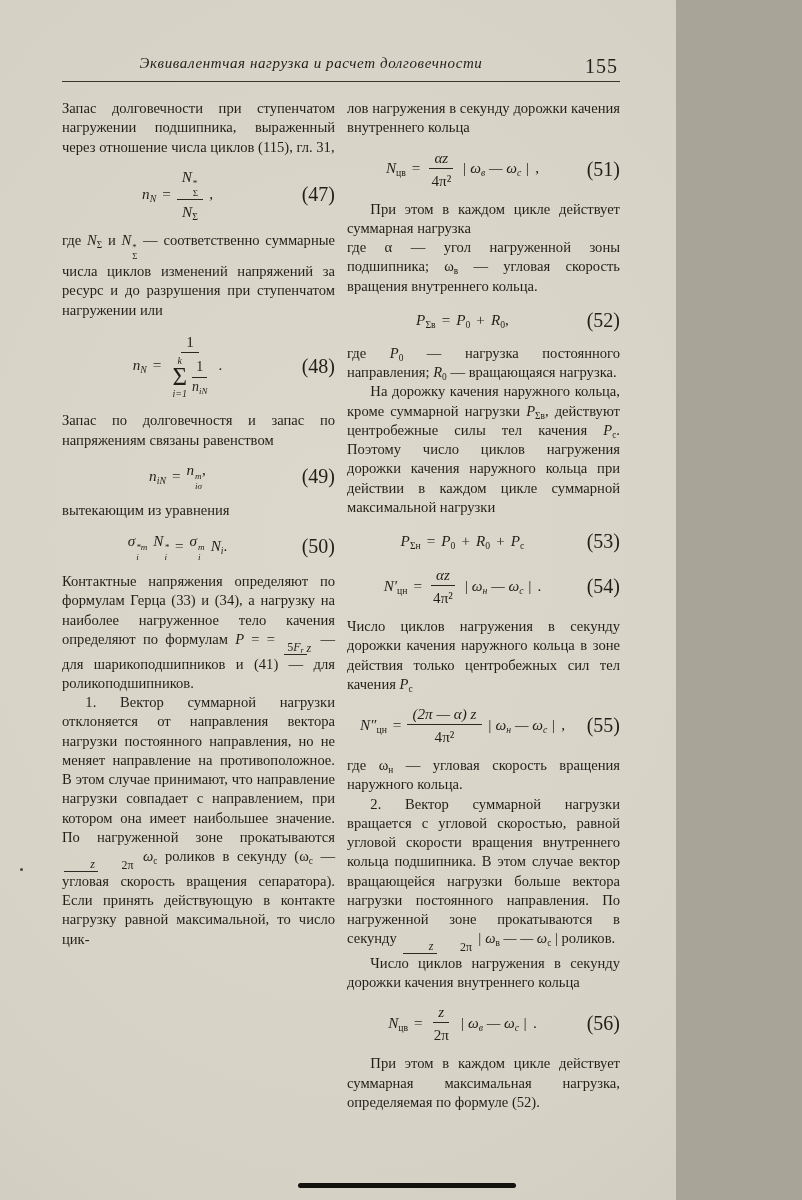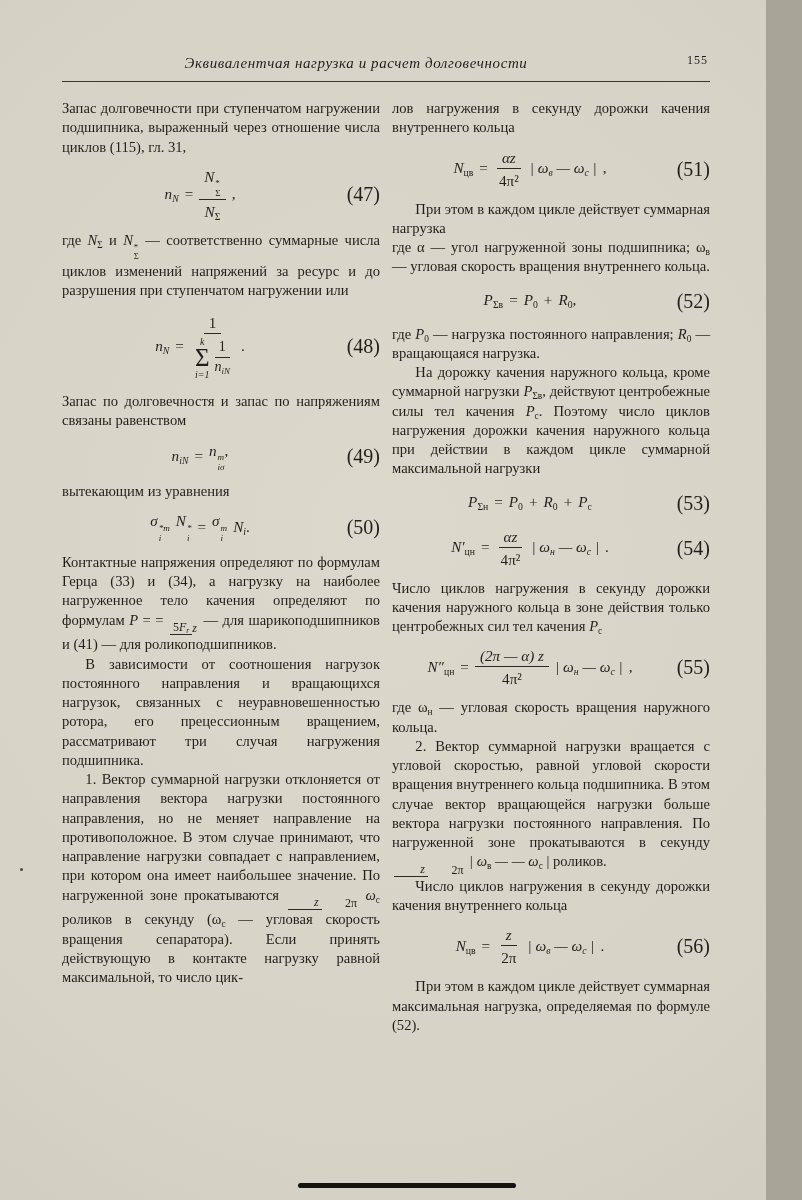--- a/index.html
+++ b/index.html
@@ -1,23 +1,23 @@
 <!DOCTYPE html>
 <html><head>
 <meta charset="utf-8">
 <style>
   * { margin:0; padding:0; box-sizing:border-box; }
   body { background:#a8a498; font-family:"Liberation Serif", serif; }
-  .page { position:relative; width:766px; height:1200px; overflow:hidden; color:#221f1a;
+  .page { position:relative; width:676px; height:1200px; overflow:hidden; color:#221f1a;
     background: radial-gradient(ellipse 130% 95% at 50% 45%, #dcd8cb 0%, #d6d2c5 55%, #c8c4b7 100%);
     font-size:14.6px; line-height:1.32; }
   .inner { position:absolute; left:62px; right:56px; top:54px; }
   .running-head { position:relative; height:24px; font-size:15px; }
   .head-title { position:absolute; left:0; right:60px; text-align:center; font-style:italic; letter-spacing:0.6px; }
-  .head-page { position:absolute; right:2px; top:-1px; font-size:12px; letter-spacing:1px; }
+  .head-page { position:absolute; right:2px; top:-1px; font-size:20px; letter-spacing:1px; }
   .rule { border-bottom:1.5px solid #39352d; margin-top:3px; margin-bottom:17px; }
   .columns { display:flex; gap:12px; }
   .col { width:330px; text-align:justify; }
   p.para { margin:0; }
   p.ind { text-indent:1.6em; }
   .mi { font-style:italic; }
   sub, sup { line-height:0; font-size:0.64em; }
   sub { vertical-align:-0.32em; }
   .stk { display:inline-flex; flex-direction:column; align-items:flex-start; font-size:0.6em; line-height:1.1; vertical-align:-0.5em; margin-left:1px; }
   .formula { position:relative; display:flex; align-items:center; justify-content:center; margin:10px 0; min-height:28px; padding-right:42px; font-size:15.2px; }
@@ -138,21 +138,20 @@
               <span class="vs"><span class="mi">N</span><sub class="mi">i</sub><span>.</span></span>
             </span>
           <span class="eqnum">(50)</span>
         </div>
 
         <p class="para"><span>Контактные напряжения определяют по формулам Герца (33) и (34), а нагрузку на наиболее нагруженное тело качения определяют по формулам </span><span class="mi">P</span><span> = = </span><span class="ifrac">
               <span class="inum"><span>5</span><span class="mi">F</span><sub class="mi">r</sub></span>
               <span class="iden mi">z</span>
             </span><span> — для шарикоподшипников и (41) — для роликоподшипников.</span></p>
 
-        <p class="para ind"><span>В зависимости от соотношения нагрузок постоянного направления и вращающихся нагрузок, связанных с неуравновешенностью ротора, его прецессионным вращением, рассматривают три случая нагружения подшипника.</span></p>
 
         <p class="para ind"><span>1. Вектор суммарной нагрузки отклоняется от направления вектора нагрузки постоянного направления, но не меняет направление на противоположное. В этом случае принимают, что направление нагрузки совпадает с направлением, при котором она имеет наибольшее значение. По нагруженной зоне прокатываются </span><span class="ifrac">
               <span class="inum mi">z</span>
               <span class="iden">2π</span>
             </span><span class="mi"> ω</span><sub>с</sub><span> роликов в секунду (ω</span><sub>с</sub><span> — угловая скорость вращения сепаратора). Если принять действующую в контакте нагрузку равной максимальной, то число цик-</span></p>
 
       </section>
 
       <section class="col">
 

